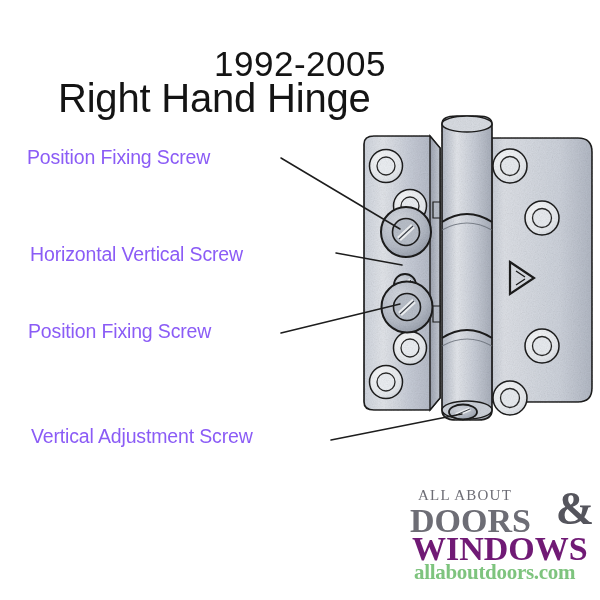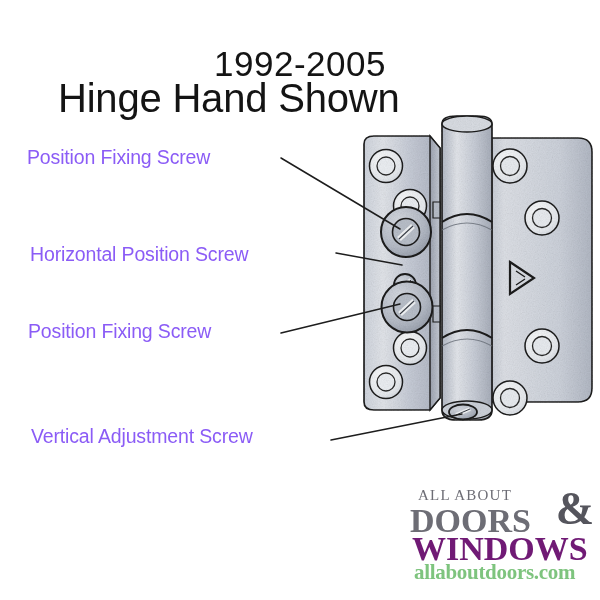--- a/index.html
+++ b/index.html
@@ -151,21 +151,21 @@
     white-space: nowrap;
   }
 </style>
 </head>
 <body>
 
 <div id="stage">
 
   <div class="title-year">1992-2005</div>
 
-  <div class="title-hand">Hinge Hand Shown</div>
+  <div class="title-hand">Right Hand Hinge</div>
 
   <svg class="hinge" viewBox="0 0 270 320">
     <defs>
       <linearGradient id="gLeaf" x1="0" y1="0" x2="1" y2="0">
         <stop offset="0%" stop-color="#cfd4dd"></stop>
         <stop offset="25%" stop-color="#e2e5ea"></stop>
         <stop offset="60%" stop-color="#c7ccd7"></stop>
         <stop offset="100%" stop-color="#aeb4c1"></stop>
       </linearGradient>
       <linearGradient id="gLeafR" x1="0" y1="0" x2="1" y2="0">
@@ -305,21 +305,21 @@
     <g stroke="#1d1d1d" stroke-width="1.5" fill="none" stroke-linecap="round">
       <line x1="281" y1="158" x2="400" y2="229"></line>
       <line x1="336" y1="253" x2="402" y2="265"></line>
       <line x1="281" y1="333" x2="400" y2="304"></line>
       <line x1="331" y1="440" x2="462" y2="414"></line>
     </g>
   </svg>
 
   <div class="callout lbl-pfs1">Position Fixing Screw</div>
 
-  <div class="callout lbl-has">Horizontal Position Screw</div>
+  <div class="callout lbl-has">Horizontal Vertical Screw</div>
 
   <div class="callout lbl-pfs2">Position Fixing Screw</div>
 
   <div class="callout lbl-vas">Vertical Adjustment Screw</div>
 
 
   <div class="logo">
     <div class="logo-row1">ALL ABOUT</div>
     <div class="logo-amp">&amp;</div>
     <div class="logo-row2">DOORS</div>

